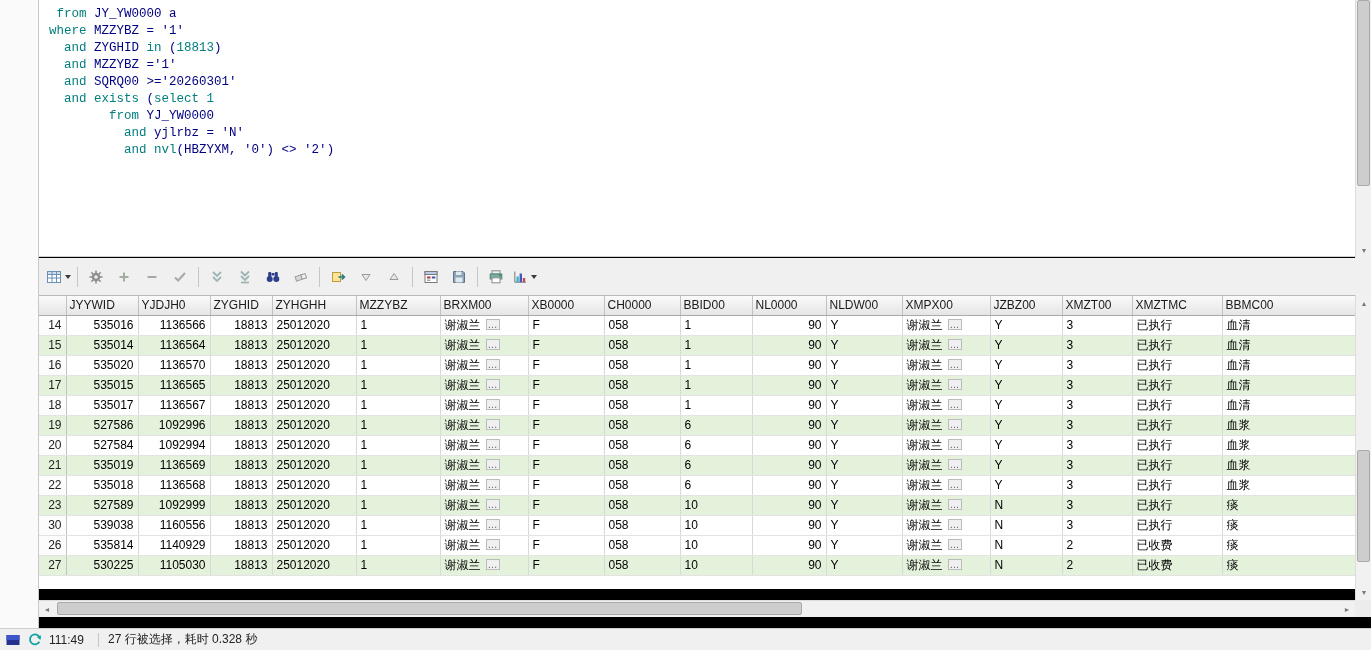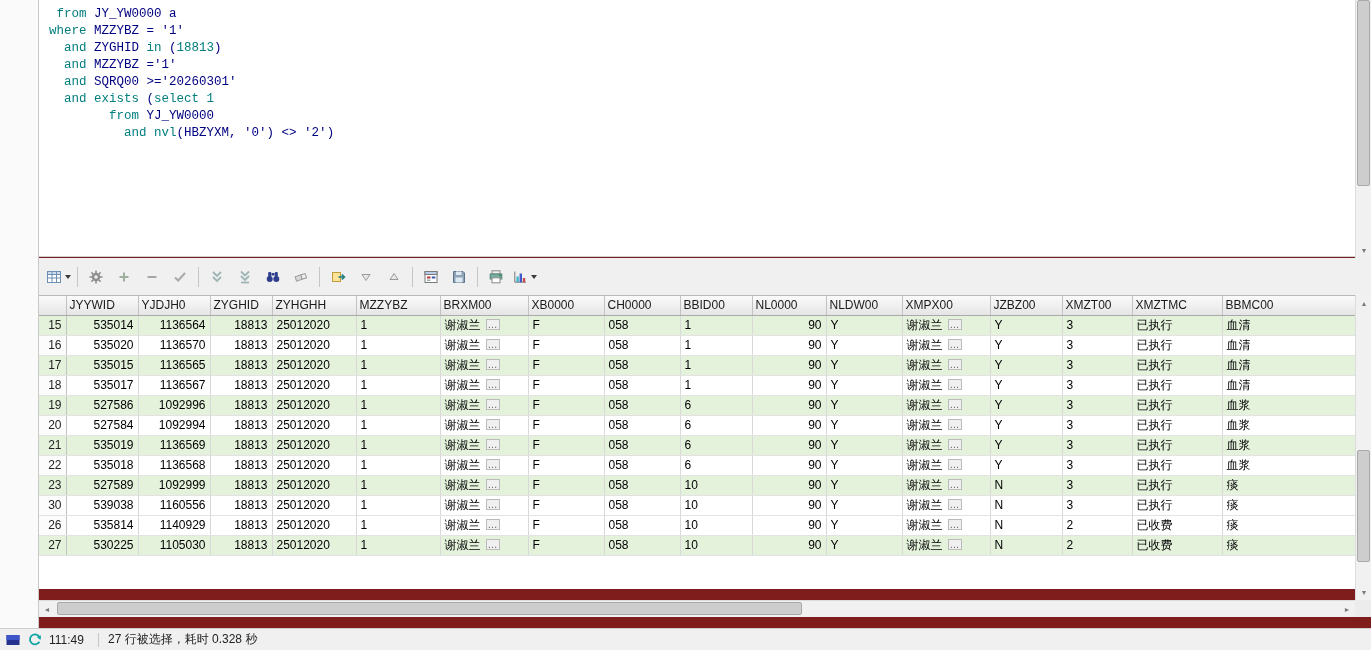--- a/index.html
+++ b/index.html
@@ -1,19 +1,19 @@
 <!DOCTYPE html>
 <html><head>
 <meta charset="utf-8">
 <title>SQL Window</title>
 <style>
   html,body{margin:0;padding:0;}
   body{width:1371px;height:650px;overflow:hidden;background:#f0f0f0;
        font-family:"Liberation Sans","DejaVu Sans",sans-serif;font-size:12px;color:#111;}
-  .window{position:relative;width:1371px;height:650px;background:#7f1d1d;overflow:hidden;}
+  .window{position:relative;width:1371px;height:650px;background:#000000;overflow:hidden;}
   .left-strip{position:absolute;left:0;top:0;width:38px;height:628px;background:#fafafa;border-right:1px solid #c9c9c9;}
   .panel{position:absolute;left:39px;top:0;width:1332px;height:628px;}
 
   
   .editor{position:absolute;left:0;top:0;width:1316px;height:257px;background:#ffffff;
           border-bottom:1px solid #d0d0d0;overflow:hidden;
           font-family:"Liberation Mono","DejaVu Sans Mono",monospace;font-size:12.5px;line-height:17px;
           padding:6px 0 0 10px;box-sizing:border-box;}
   .sql-line{height:17px;white-space:pre;}
   .tok-k{color:#007d7d;}
@@ -73,20 +73,21 @@
   <div class="panel">
 
     <div class="editor" id="sql-lines">
         <div class="sql-line"><span class="tok-i"> </span><span class="tok-k">from</span><span class="tok-i"> JY_YW0000 a</span></div>
         <div class="sql-line"><span class="tok-k">where</span><span class="tok-i"> MZZYBZ = </span><span class="tok-s">'1'</span></div>
         <div class="sql-line"><span class="tok-i">  </span><span class="tok-k">and</span><span class="tok-i"> ZYGHID </span><span class="tok-k">in</span><span class="tok-i"> (</span><span class="tok-n">18813</span><span class="tok-i">)</span></div>
         <div class="sql-line"><span class="tok-i">  </span><span class="tok-k">and</span><span class="tok-i"> MZZYBZ =</span><span class="tok-s">'1'</span></div>
         <div class="sql-line"><span class="tok-i">  </span><span class="tok-k">and</span><span class="tok-i"> SQRQ00 &gt;=</span><span class="tok-s">'20260301'</span></div>
         <div class="sql-line"><span class="tok-i">  </span><span class="tok-k">and</span><span class="tok-i"> </span><span class="tok-k">exists</span><span class="tok-i"> (</span><span class="tok-k">select</span><span class="tok-i"> </span><span class="tok-n">1</span></div>
         <div class="sql-line"><span class="tok-i">        </span><span class="tok-k">from</span><span class="tok-i"> YJ_YW0000</span></div>
+        <div class="sql-line"><span class="tok-i">          </span><span class="tok-k">and</span><span class="tok-i"> yjlrbz = </span><span class="tok-s">'N'</span></div>
         <div class="sql-line"><span class="tok-i">          </span><span class="tok-k">and</span><span class="tok-i"> </span><span class="tok-k">nvl</span><span class="tok-i">(HBZYXM, </span><span class="tok-s">'0'</span><span class="tok-i">) &lt;&gt; </span><span class="tok-s">'2'</span><span class="tok-i">)</span></div>
       </div>
 
     <div class="vscroll editor-vscroll">
       <div class="sb-thumb" style="top:0;height:186px;"></div>
       <div class="sbtn" style="bottom:0;">▼</div>
     </div>
 
     <div class="toolbar" id="toolbar">
         <div class="tbtn">
@@ -284,20 +285,39 @@
               <th>NL0000</th>
               <th>NLDW00</th>
               <th>XMPX00</th>
               <th>JZBZ00</th>
               <th>XMZT00</th>
               <th>XMZTMC</th>
               <th>BBMC00</th>
             </tr>
           </thead>
           <tbody>
+            <tr>
+              <td class="rownum">14</td>
+              <td class="al-r">535016</td>
+              <td class="al-r">1136566</td>
+              <td class="al-r">18813</td>
+              <td class="al-l">25012020</td>
+              <td class="al-l">1</td>
+              <td class="al-l">谢淑兰<span class="ell">…</span></td>
+              <td class="al-l">F</td>
+              <td class="al-l">058</td>
+              <td class="al-l">1</td>
+              <td class="al-r">90</td>
+              <td class="al-l">Y</td>
+              <td class="al-l">谢淑兰<span class="ell">…</span></td>
+              <td class="al-l">Y</td>
+              <td class="al-l">3</td>
+              <td class="al-l">已执行</td>
+              <td class="al-l">血清</td>
+            </tr>
             <tr class="stripe">
               <td class="rownum">15</td>
               <td class="al-r">535014</td>
               <td class="al-r">1136564</td>
               <td class="al-r">18813</td>
               <td class="al-l">25012020</td>
               <td class="al-l">1</td>
               <td class="al-l">谢淑兰<span class="ell">…</span></td>
               <td class="al-l">F</td>
               <td class="al-l">058</td>

